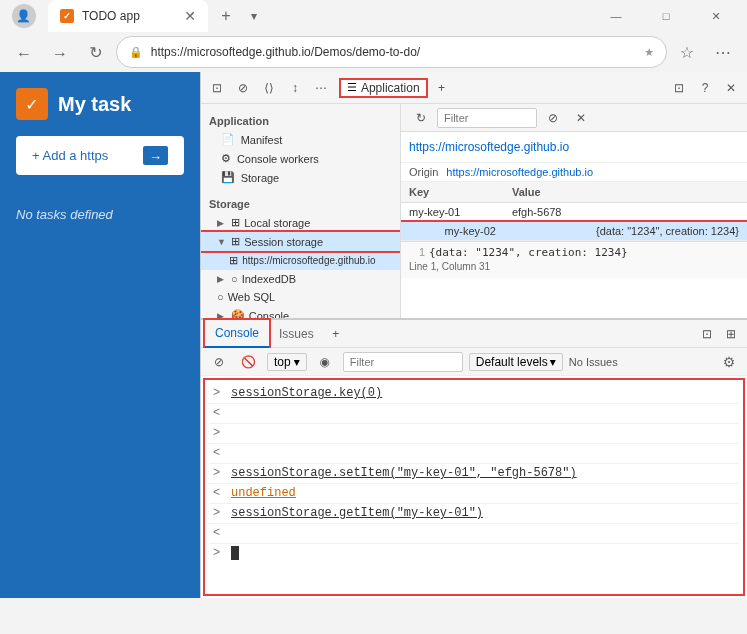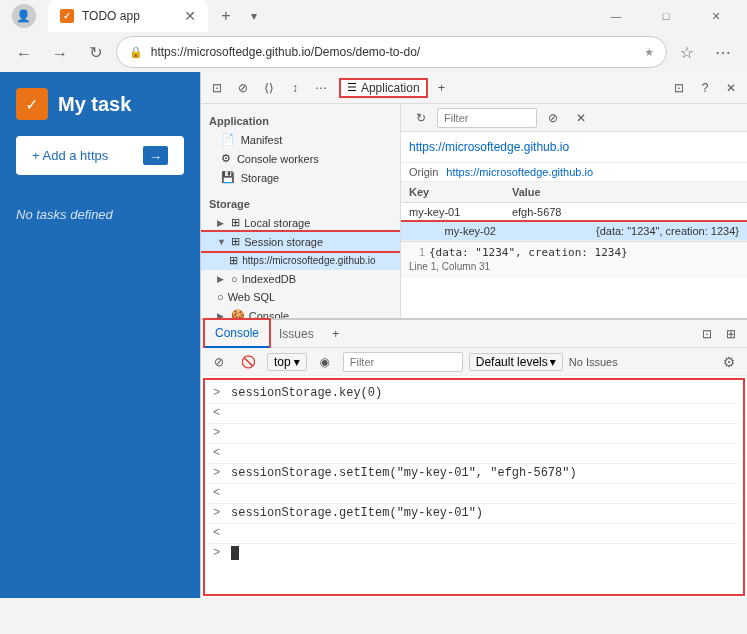--- a/index.html
+++ b/index.html
@@ -83,21 +83,21 @@
     .console-tab.active { color: #0066cc; border-bottom: 2px solid #0066cc; font-weight: 500; }
     .console-tab:not(.active) { color: #666; }
     .console-tab.active.highlight-box { }
     .console-toolbar { display: flex; align-items: center; height: 28px; border-bottom: 1px solid #eee; padding: 0 6px; gap: 6px; background: #f5f5f5; }
     .console-filter { height: 20px; border: 1px solid #ccc; border-radius: 2px; padding: 0 6px; font-size: 11px; flex: 1; max-width: 120px; }
 
     .console-output { flex: 1; overflow-y: auto; padding: 4px; font-family: 'Consolas', 'Courier New', monospace; font-size: 12px; background: white; outline: 2px solid #e53e3e; margin: 4px; }
     .console-line { display: flex; align-items: flex-start; padding: 2px 4px; min-height: 20px; border-bottom: 1px solid #f0f0f0; }
     .console-line:last-child { border-bottom: none; }
     .console-prompt { color: #777; margin-right: 6px; min-width: 12px; }
-    .console-text { color: #333; flex: 1; }
+    .console-text { color: #333; flex: 1; text-decoration: underline; }
     .console-text.result { color: #cc6600; }
     .console-text.string-result { color: #0a7a0a; }
     .console-input-line { display: flex; align-items: center; padding: 2px 4px; }
     .console-cursor { display: inline-block; width: 8px; height: 14px; background: #333; vertical-align: middle; animation: blink 1s infinite; }
     @keyframes blink { 0%,100%{opacity:1;} 50%{opacity:0;} }
 
     .gear-icon { font-size: 14px; color: #666; cursor: pointer; }
   </style>
 </head>
 <body>
@@ -330,20 +330,21 @@
         </div>
         <div class="console-line">
           <span class="console-prompt">&lt;</span>
         </div>
         <div class="console-line">
           <span class="console-prompt">&gt;</span>
           <span class="console-text">sessionStorage.setItem("my-key-01", "efgh-5678")</span>
         </div>
         <div class="console-line">
           <span class="console-prompt">&lt;</span>
+          <span class="console-text result">undefined</span>
         </div>
         <div class="console-line">
           <span class="console-prompt">&gt;</span>
           <span class="console-text">sessionStorage.getItem("my-key-01")</span>
         </div>
         <div class="console-line">
           <span class="console-prompt">&lt;</span>
         </div>
         <div class="console-input-line">
           <span class="console-prompt">&gt;</span>

